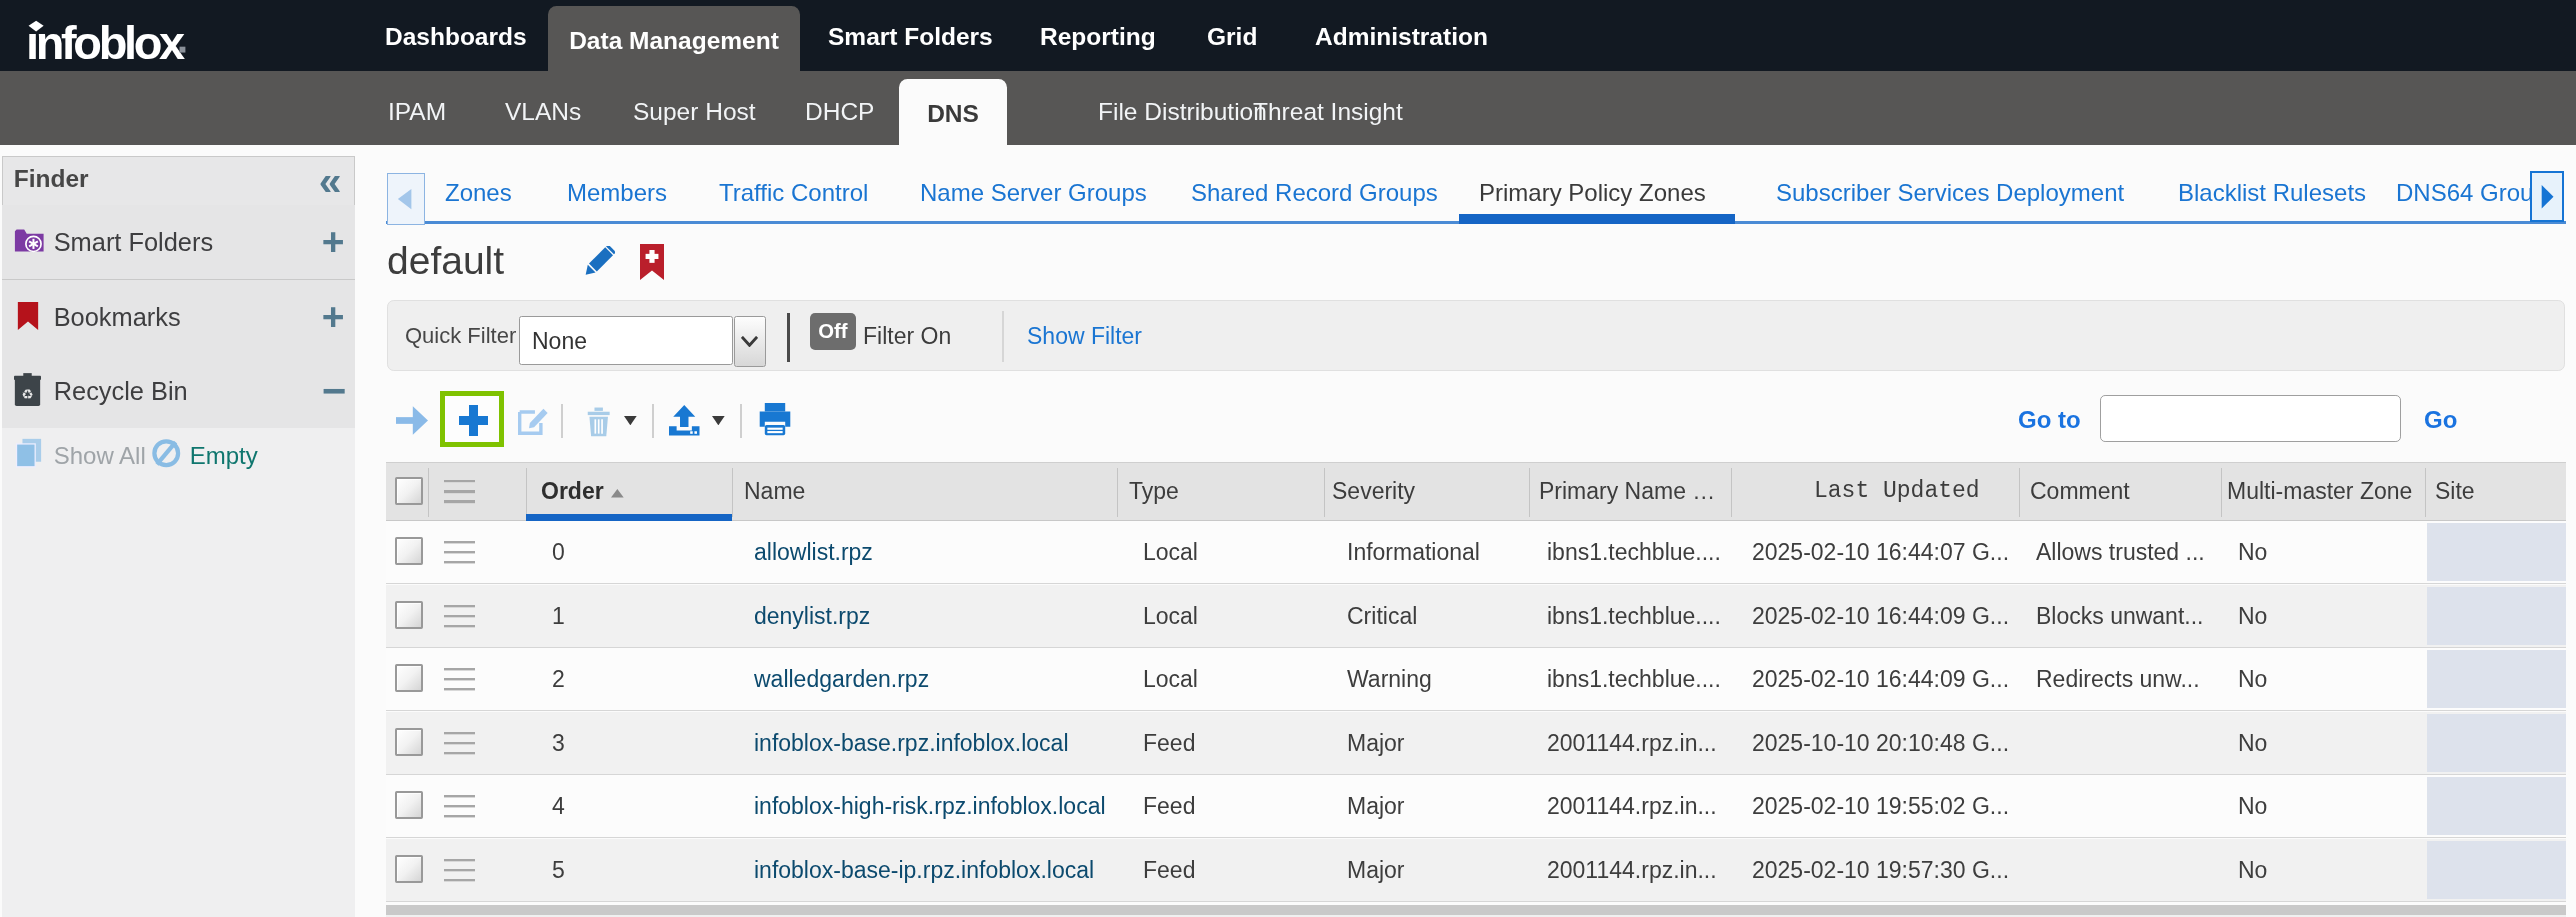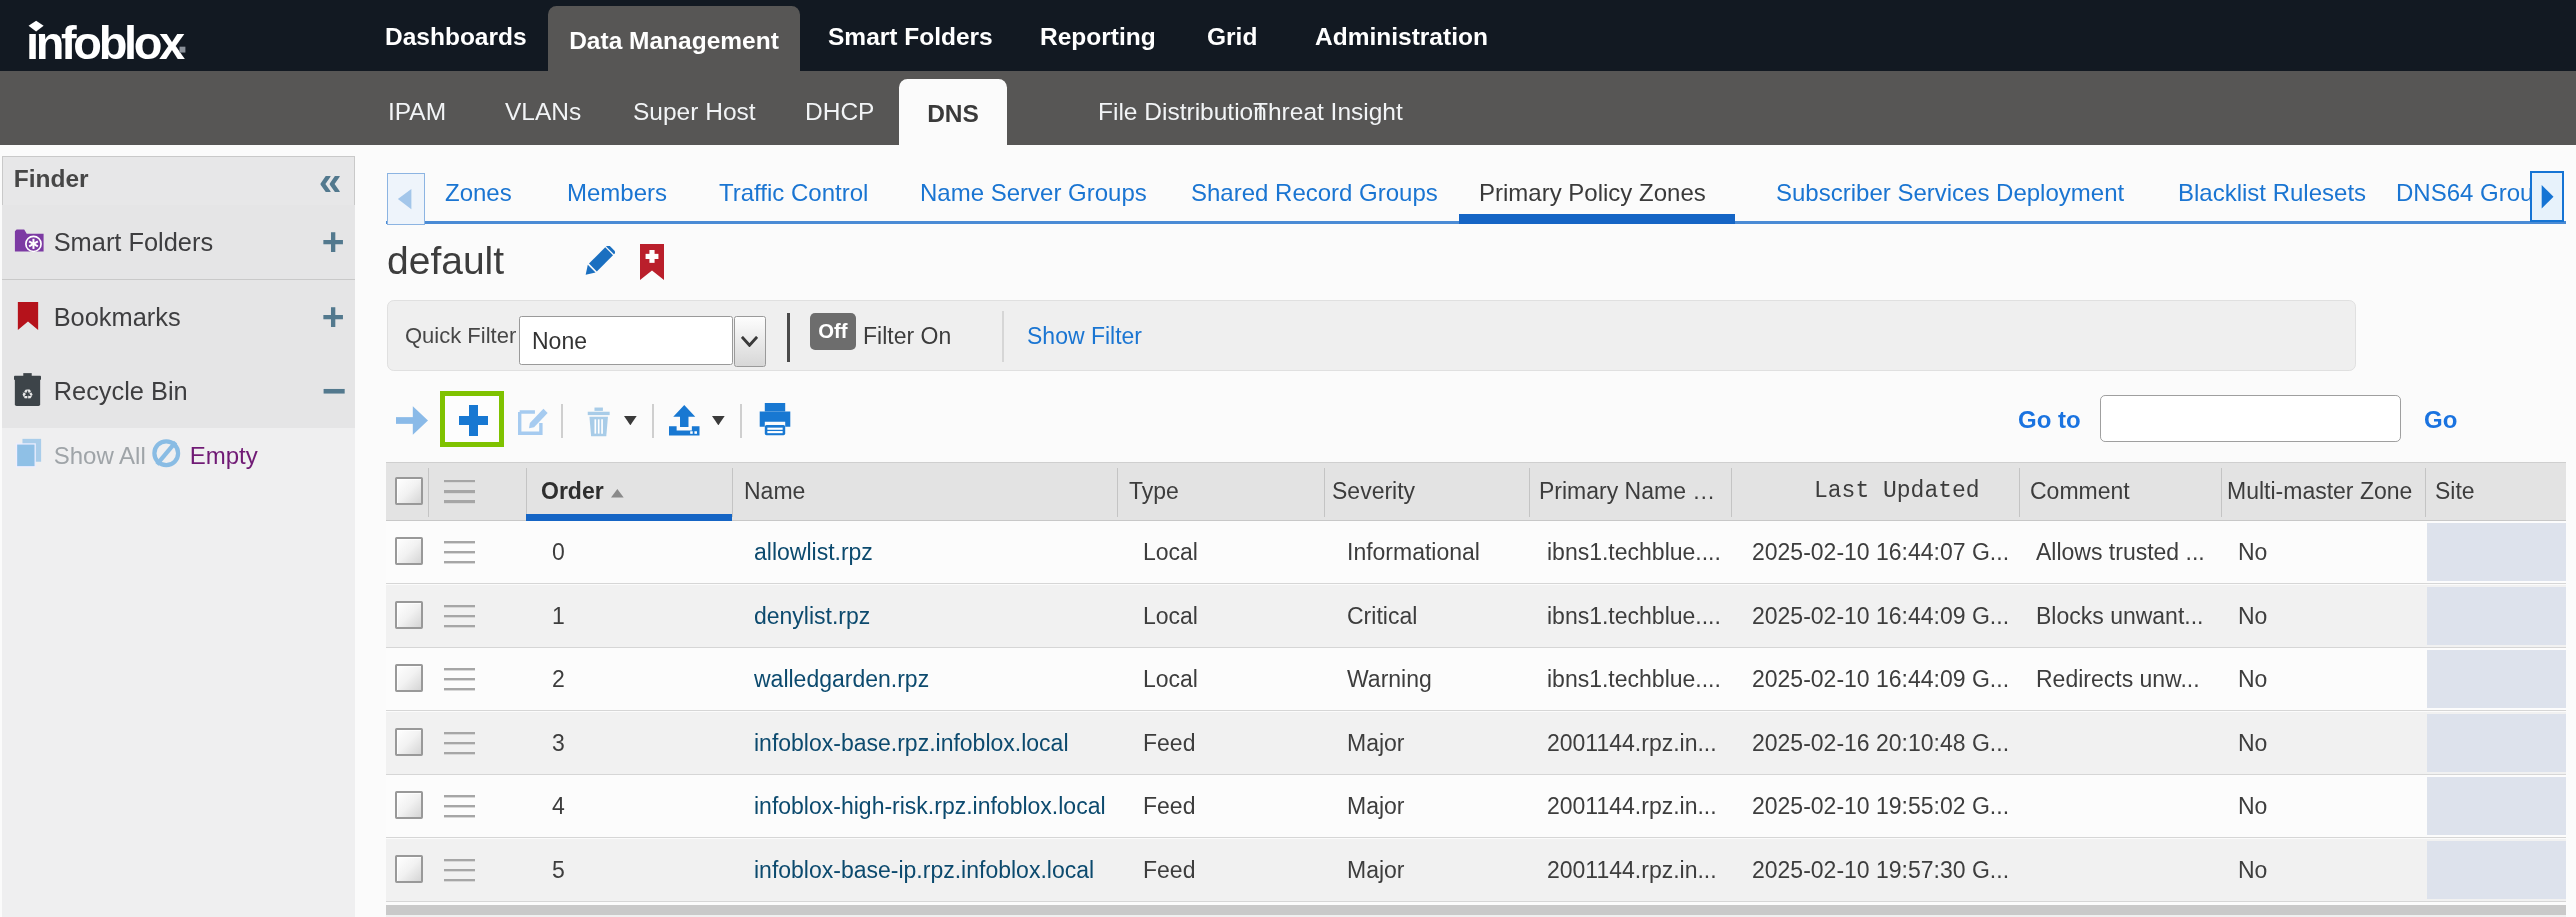--- a/index.html
+++ b/index.html
@@ -16,21 +16,21 @@
   #dnstab{position:absolute;left:899px;top:7.6px;width:108px;height:67px;background:#fbfbfb;border-radius:8.5px 8.5px 0 0;text-align:center;line-height:69px;color:#3a3a3a;font-weight:bold;font-size:24.5px;}
   
   #sidebar{position:absolute;left:1.7px;top:156px;width:353px;height:762px;background:#efeff0;}
   #sidehead{position:absolute;left:0;top:0;width:351px;height:48px;background:#e7e7e8;border:0.8px solid #c9c9c9;}
   .srow{position:absolute;left:0;width:353px;height:74px;background:#e5e5e6;border-bottom:0.8px solid #c9c9c9;}
   .srow .lbl{position:absolute;left:52px;top:0;height:74px;line-height:74px;font-size:25.4px;color:#3e3e40;}
   .pm{position:absolute;left:320px;top:0;height:74px;line-height:74px;font-size:39px;color:#53798e;font-weight:bold;}
   #tabstrip{position:absolute;left:386px;top:173px;width:2180px;height:52px;}
   .ctab{position:absolute;top:0;height:49px;line-height:39px;font-size:24px;color:#1a75d2;white-space:nowrap;}
   
-  #qfbar{position:absolute;left:387px;top:300px;width:1969px;height:71px;background:#efefef;border:0.8px solid #e0e0e0;border-radius:6.8px;box-sizing:border-box;}
+  #qfbar{position:absolute;left:387px;top:300px;width:2178px;height:71px;background:#efefef;border:0.8px solid #e0e0e0;border-radius:6.8px;box-sizing:border-box;}
   
   #tbl{position:absolute;left:386px;top:462px;width:2180px;}
   #thead{position:absolute;left:0;top:0;width:2180px;height:59px;background:#e3e3e3;border-top:0.8px solid #cfcfcf;border-bottom:0.8px solid #c8c8c8;box-sizing:border-box;}
   .hsep{position:absolute;top:5.1px;width:0.8px;height:49px;background:#c4c4c4;}
   .hlbl{position:absolute;top:0;height:59px;line-height:56px;font-size:23px;color:#3d3d3d;white-space:nowrap;}
   .trow{position:absolute;left:0;width:2180px;height:63px;border-bottom:1.7px solid #d6d6d6;box-sizing:border-box;}
   .trow .cell{position:absolute;top:0;height:62px;line-height:62px;font-size:23px;color:#3d3d3d;white-space:nowrap;}
   .trow .link{color:#0c4a6e;}
   .sitecell{position:absolute;left:2041px;top:1.7px;width:139px;height:58px;background:#dde2ec;}
   .cbox{position:absolute;left:8.5px;top:16px;width:24px;height:24px;border:2.5px solid #999;background:linear-gradient(135deg,#ffffff 0%,#f2f2f2 50%,#d5d5d5 100%);border-radius:1.7px;box-shadow:inset 0.8px 0.8px 0 #fff;}
@@ -101,21 +101,21 @@
   <div style="position:absolute;left:0;top:272px;width:353px;height:54px;background:#efeff0;">
     <svg style="position:absolute;left:12.7px;top:10.2px;" width="30.5" height="30.5" viewBox="0 0 36 36">
       <rect x="10" y="1" width="22" height="27" fill="#a9cdea"></rect>
       <rect x="3" y="7" width="22" height="27" fill="#8fc0e6" stroke="#eef" stroke-width="1.5"></rect>
     </svg>
     <span style="position:absolute;left:52px;top:13.5px;font-size:24px;color:#9fa4a8;">Show All</span>
     <svg style="position:absolute;left:149px;top:10.2px;" width="30.5" height="30.5" viewBox="0 0 36 36">
         <circle cx="18" cy="18" r="14" fill="none" stroke="#89bce4" stroke-width="5"></circle>
         <line x1="29" y1="5" x2="7" y2="31" stroke="#89bce4" stroke-width="5"></line>
       </svg>
-    <span style="position:absolute;left:188px;top:13.5px;font-size:24px;color:#701a75;">Empty</span>
+    <span style="position:absolute;left:188px;top:13.5px;font-size:24px;color:#0f766e;">Empty</span>
   </div>
 </div>
 <div id="tabstrip">
   <div style="position:absolute;left:0;top:48px;width:2180px;height:2.5px;background:#4a8bd5;"></div>
   <div style="position:absolute;left:0.8px;top:0;width:36px;height:50px;background:#eef4fb;border:1.7px solid #8cb4e2;">
     <svg style="position:absolute;left:9.3px;top:13.5px;" width="15.2" height="22" viewBox="0 0 18 26">
         <path d="M17 1 L1 13 L17 25 Z" fill="#a3c6ea"></path>
       </svg>
   </div>
   <div class="ctab" style="left:59px;">Zones</div>
@@ -298,21 +298,21 @@
     <div class="burger">
         <div></div>
         <div></div>
         <div></div>
       </div>
     <div class="cell" style="left:166px;">3</div>
     <div class="cell link" style="left:368px;">infoblox-base.rpz.infoblox.local</div>
     <div class="cell" style="left:757px;">Feed</div>
     <div class="cell" style="left:961px;">Major</div>
     <div class="cell" style="left:1161px;">2001144.rpz.in...</div>
-    <div class="cell" style="left:1366px;">2025-02-16 20:10:48 G...</div>
+    <div class="cell" style="left:1366px;">2025-10-10 20:10:48 G...</div>
     <div class="cell" style="left:1852px;">No</div>
     <div class="sitecell"></div>
   </div>
   <div class="trow" style="top:313px;background:#fcfcfc;">
     <div class="cbox"></div>
     <div class="burger">
         <div></div>
         <div></div>
         <div></div>
       </div>

